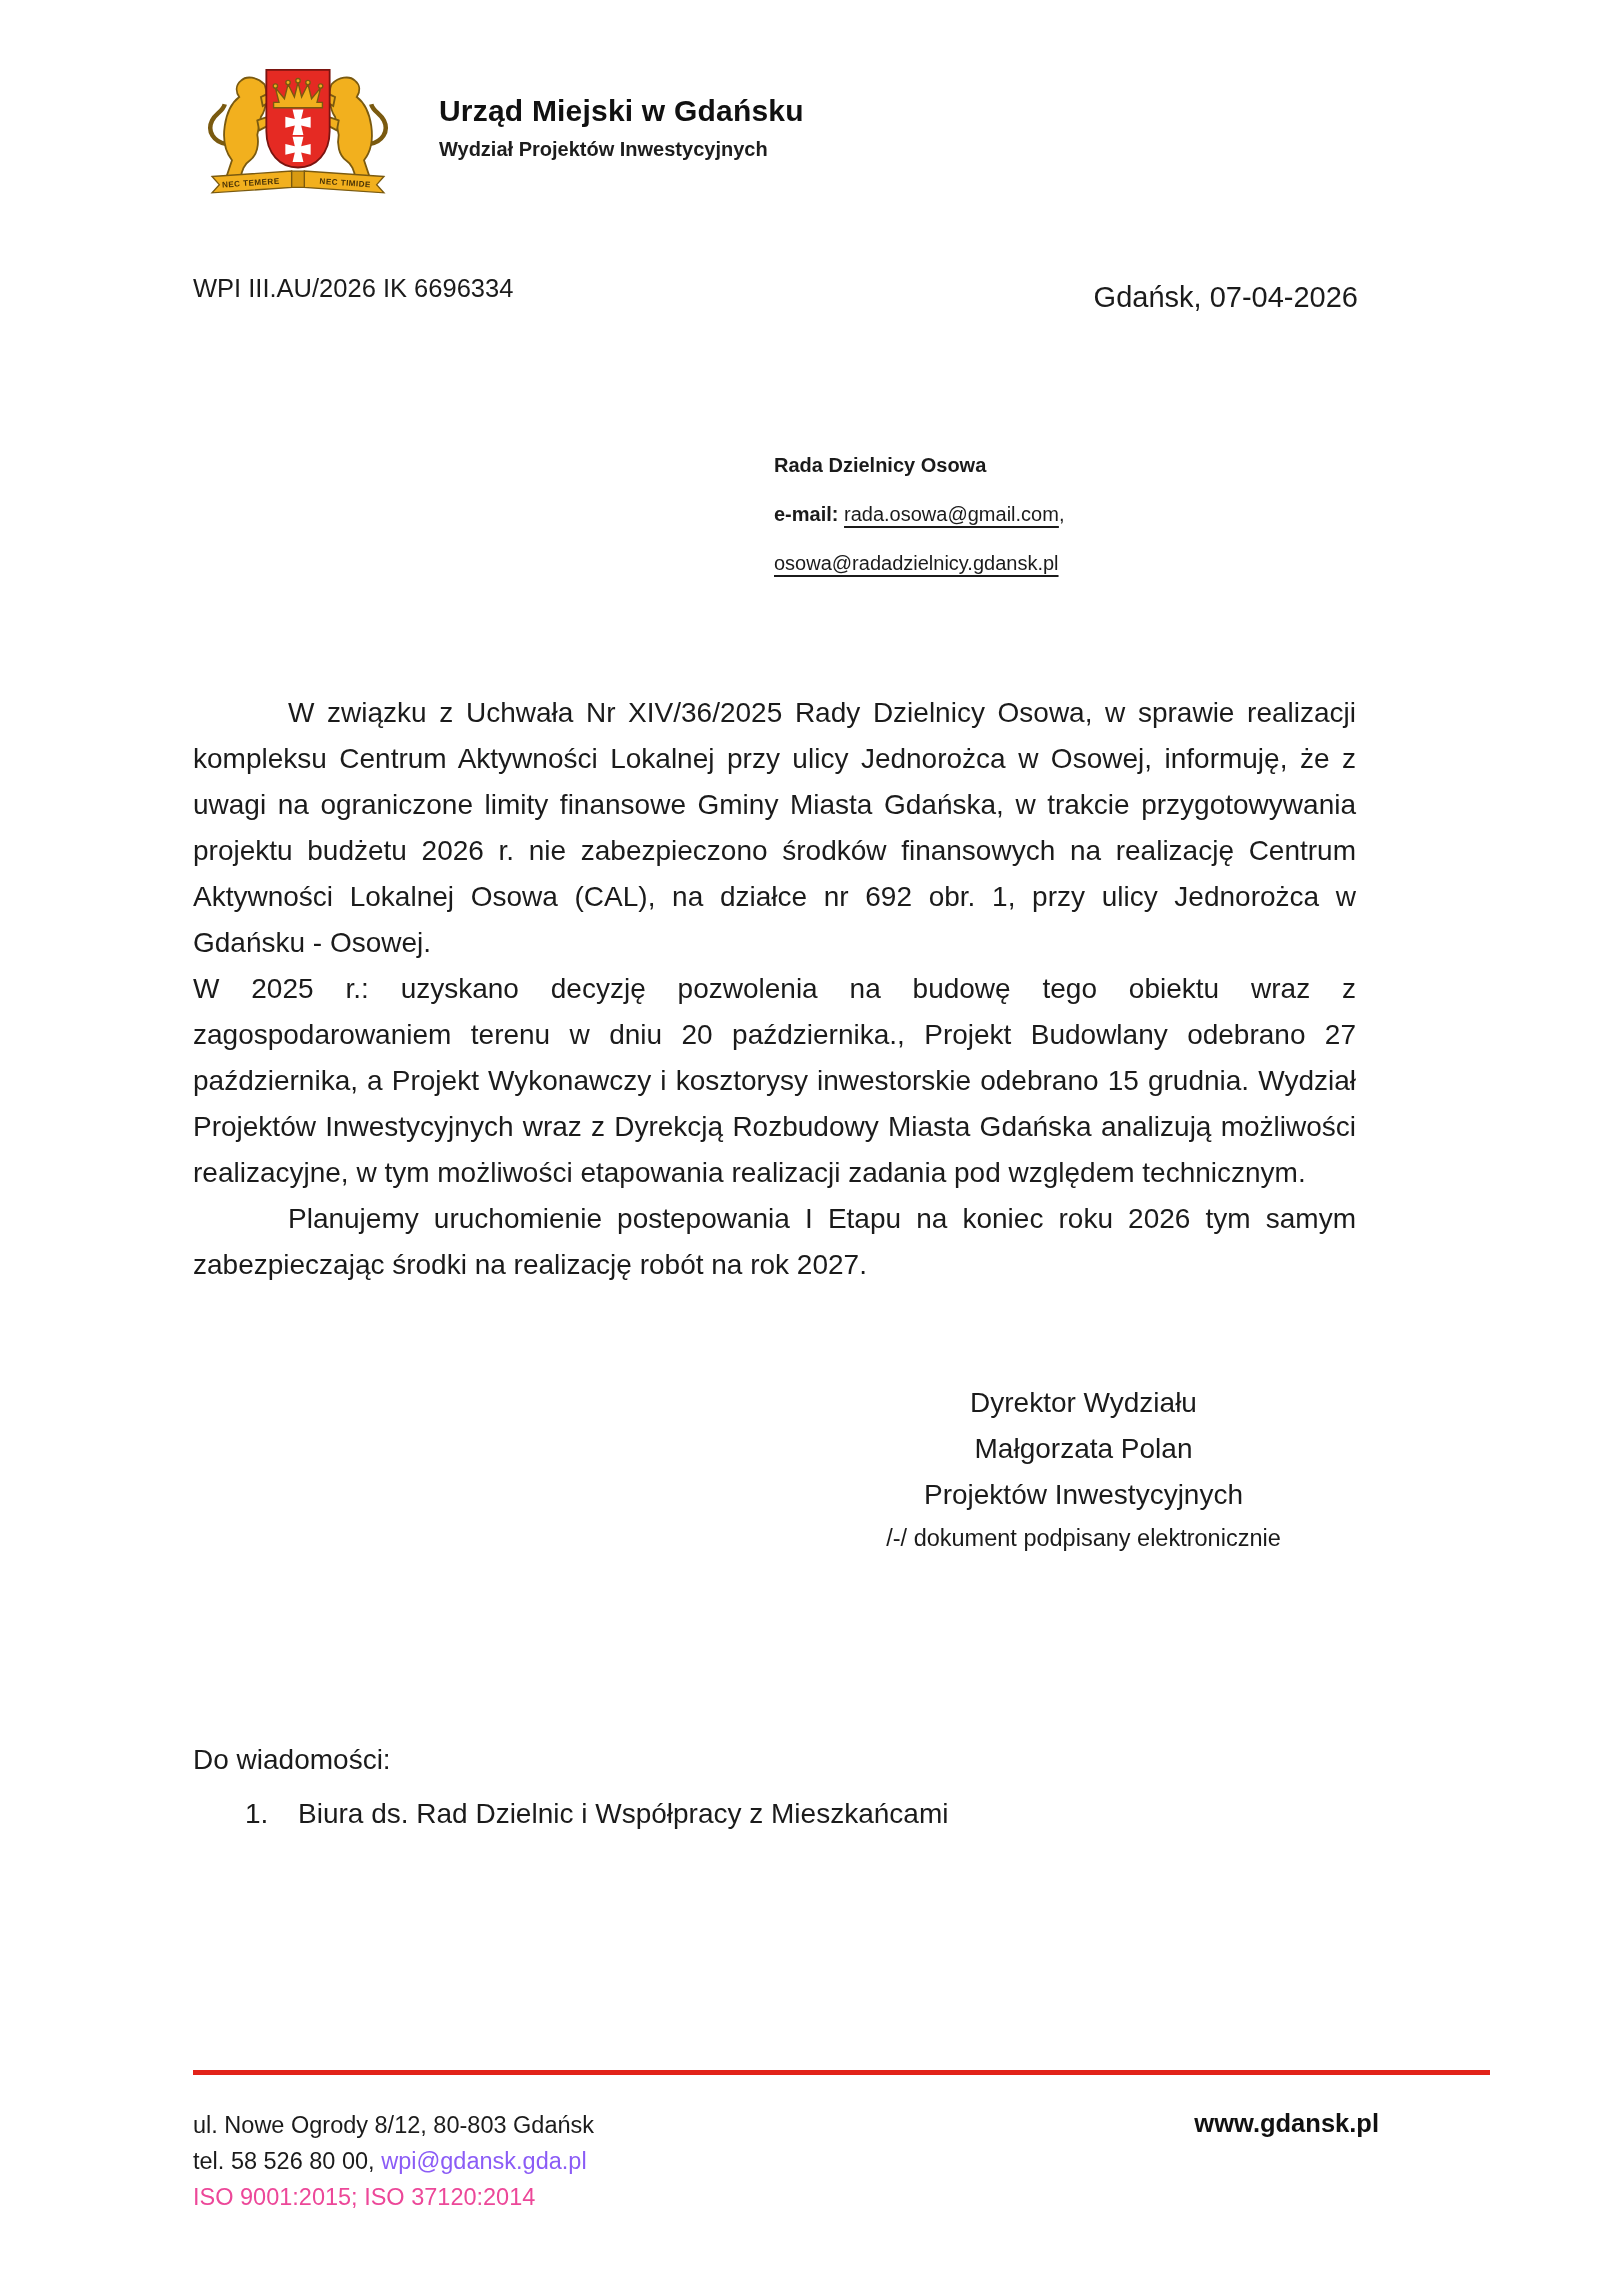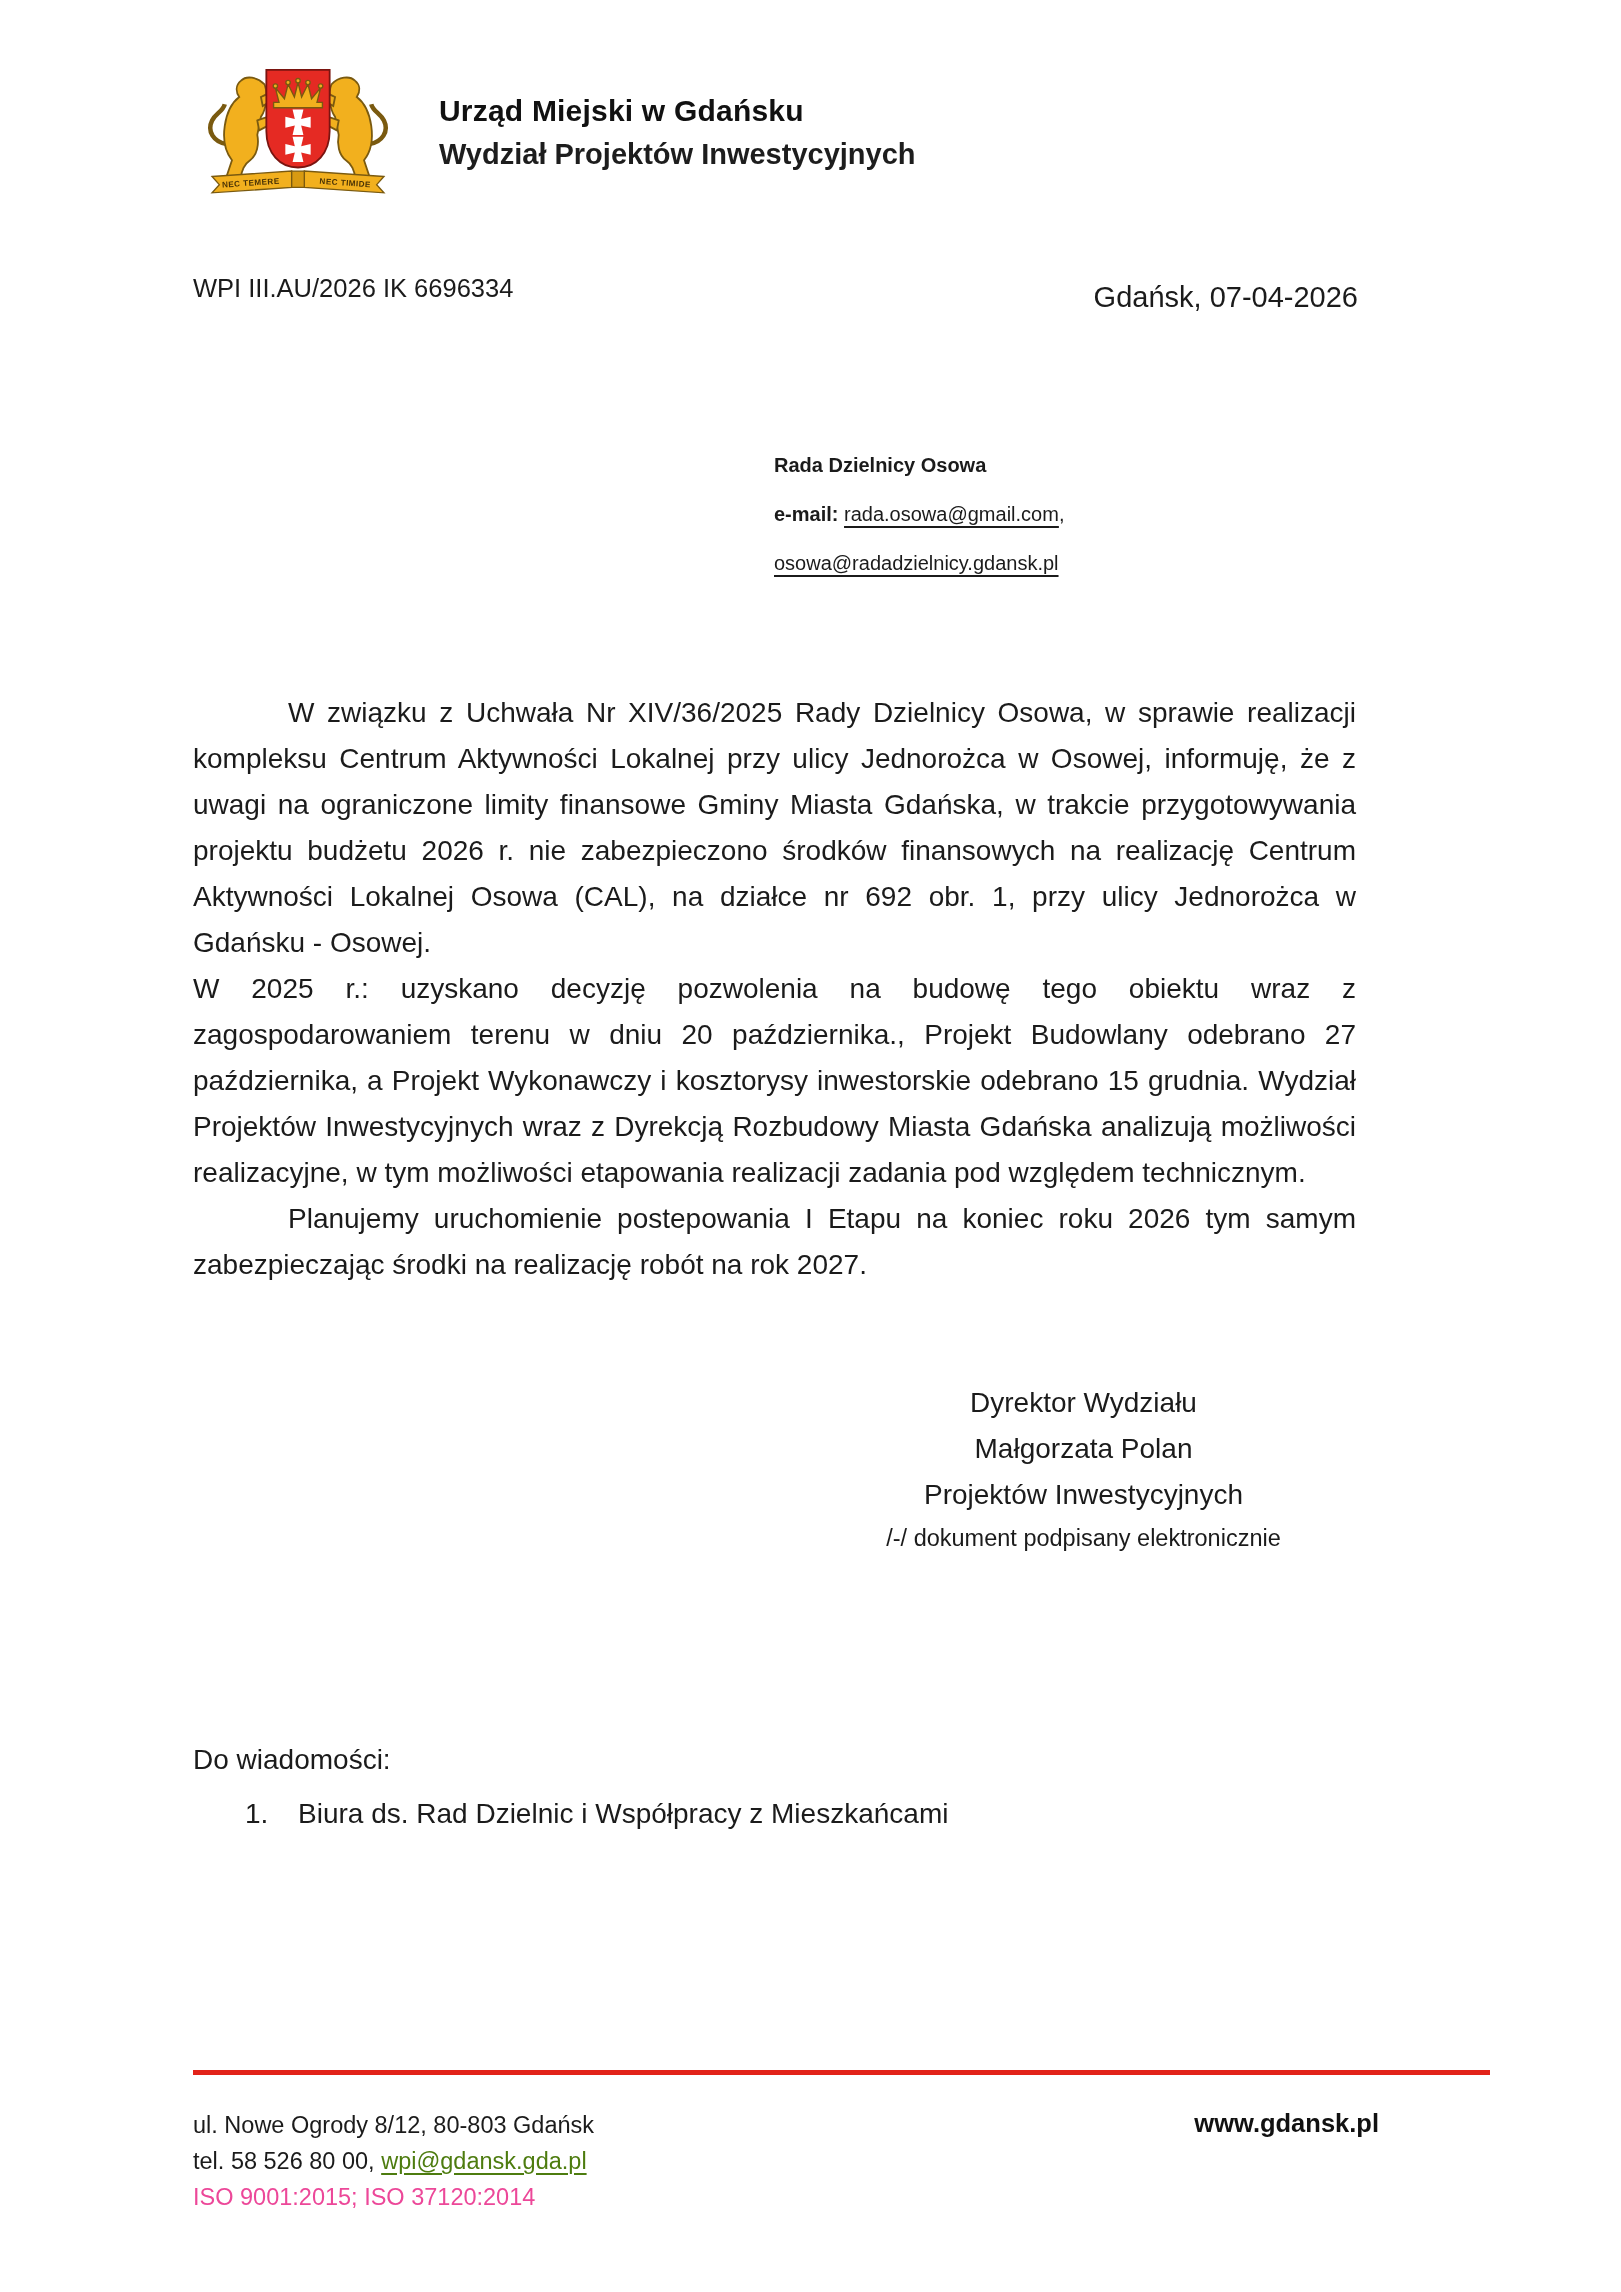--- a/index.html
+++ b/index.html
@@ -8,21 +8,21 @@
     width:1621px; height:2293px;
     background:#ffffff;
     font-family:"Liberation Sans", sans-serif;
     color:#1b1b1b;
     overflow:hidden;
   }
   
   .logo-block { position:absolute; left:194px; top:57px; width:208px; height:145px; }
   .org-block  { position:absolute; left:439px; top:94px; }
   .org-name   { font-size:30px; font-weight:700; color:#111; letter-spacing:0.2px; }
-  .department { font-size:29px; font-weight:600; color:#1d1d1d; margin-top:9.8px; }
+  .department { font-size:20px; font-weight:600; color:#1d1d1d; margin-top:9.8px; }
 
   
   .meta-row { position:absolute; left:193px; right:263px; top:274px;
               display:flex; justify-content:space-between; align-items:flex-start; }
   .reference { font-size:25.5px; }
   .place-date { font-size:29px; margin-top:6.9px; }
 
   
   .recipient { position:absolute; left:774px; top:441px; width:470px;
                font-size:20px; line-height:49px; }
@@ -45,21 +45,21 @@
 
   
   .cc { position:absolute; left:193px; top:1737px; font-size:28px; line-height:46px; }
   .cc-item { margin-top:7.8px; padding-left:52px; }
   .cc-num { display:inline-block; width:53px; }
 
   
   .footer-divider { position:absolute; left:193px; top:2070px; width:1297px; height:4.9px;
                     background:#e2231a; }
   .footer-left { position:absolute; left:193px; top:2107px; font-size:23.5px; line-height:36px; }
-  .footer-left a { color:#4d7c0f; text-decoration:underline; text-underline-offset:3.9px; cursor:pointer; }
+  .footer-left a { color:#8b5cf6; text-underline-offset:3.9px; cursor:pointer; }
   .footer-iso { color:#ec4899; }
   .footer-right { position:absolute; right:242px; top:2109px; font-size:25.5px; font-weight:700; color:#111; }
 </style>
 </head>
 <body>
 
 <div class="page">
 
   <div class="logo-block">
     <svg viewBox="0 0 230 160" width="208" height="145">

